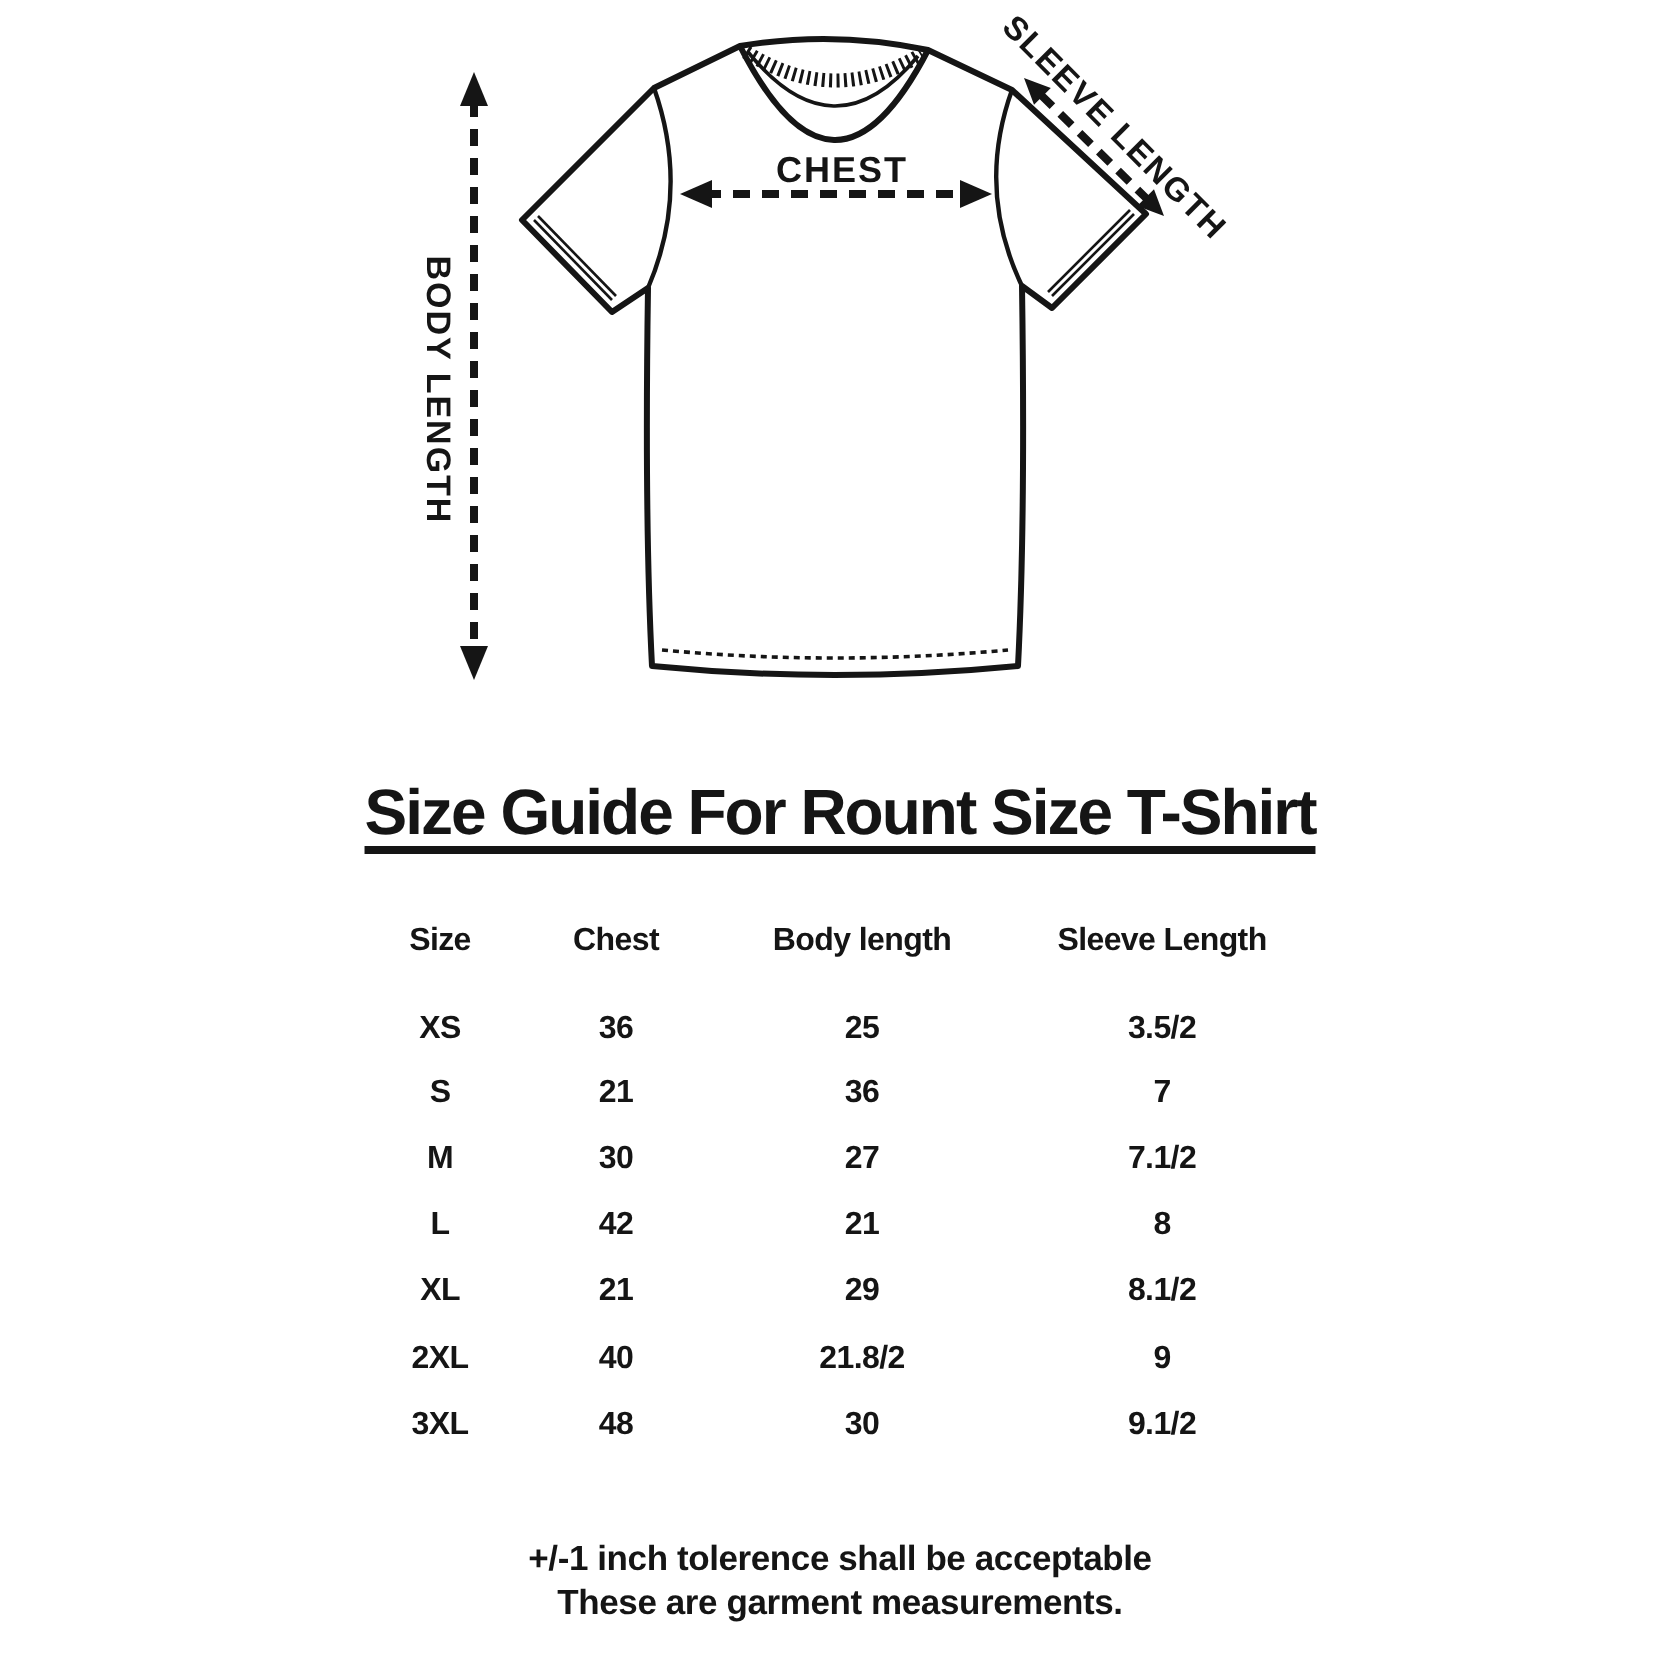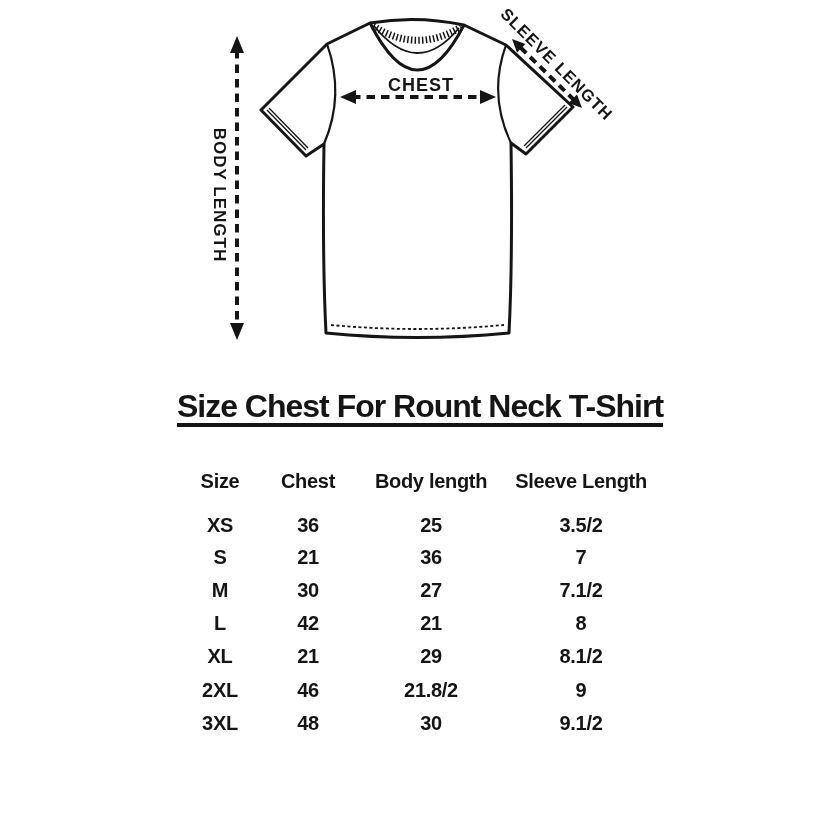--- a/index.html
+++ b/index.html
@@ -34,24 +34,24 @@
     line-height: 1.15;
     text-decoration: underline;
     text-decoration-thickness: 3.5px;
     text-underline-offset: 6px;
     color: #151515;
   }
   .size-table { position: absolute; top: 0; left: 0; width: 840px; height: 0; }
   .trow { position: absolute; left: 0; width: 840px; height: 0; }
   .cell {
     position: absolute;
-    top: 10px;
+    top: 0;
     transform: translate(-50%, -50%);
     white-space: nowrap;
-    font-size: 20px;
+    font-size: 16px;
     font-weight: bold;
     letter-spacing: -0.3px;
     color: #151515;
   }
   .c1 { left: 220px; }
   .c2 { left: 308px; }
   .c3 { left: 431px; }
   .c4 { left: 581px; }
   .footer-notes {
     position: absolute;
@@ -118,21 +118,21 @@
     <text class="svg-label" x="421" y="91" text-anchor="middle" font-size="18" letter-spacing="1">CHEST</text>
 
     <g stroke="#151515" fill="#151515">
       <line x1="520.5" y1="47.5" x2="573.5" y2="99.5" stroke-width="4" stroke-dasharray="8 5.5" fill="none"></line>
       <polygon points="512,39 517,52.4 525.4,44" stroke="none"></polygon>
       <polygon points="582,108 568.6,103 577,94.6" stroke="none"></polygon>
     </g>
     <text class="svg-label" x="557" y="64" transform="rotate(45 557 64)" text-anchor="middle" dominant-baseline="central" font-size="16.5" letter-spacing="1">SLEEVE LENGTH</text>
   </svg>
 
-  <h1 class="page-title">Size Chest For Rount Neck T-Shirt</h1>
+  <h1 class="page-title">Size Guide For Rount Size T-Shirt</h1>
 
   <div class="size-table">
     <div class="trow" style="top:471px;">
       <span class="cell c1">Size</span>
       <span class="cell c2">Chest</span>
       <span class="cell c3">Body length</span>
       <span class="cell c4">Sleeve Length</span>
     </div>
     <div class="trow" style="top:515px;">
       <span class="cell c1">XS</span>
@@ -159,26 +159,30 @@
       <span class="cell c4">8</span>
     </div>
     <div class="trow" style="top:646px;">
       <span class="cell c1">XL</span>
       <span class="cell c2">21</span>
       <span class="cell c3">29</span>
       <span class="cell c4">8.1/2</span>
     </div>
     <div class="trow" style="top:680px;">
       <span class="cell c1">2XL</span>
-      <span class="cell c2">46</span>
+      <span class="cell c2">40</span>
       <span class="cell c3">21.8/2</span>
       <span class="cell c4">9</span>
     </div>
     <div class="trow" style="top:713px;">
       <span class="cell c1">3XL</span>
       <span class="cell c2">48</span>
       <span class="cell c3">30</span>
       <span class="cell c4">9.1/2</span>
     </div>
   </div>
 
+  <div class="footer-notes">
+    <p>+/-1 inch tolerence shall be acceptable</p>
+    <p>These are garment measurements.</p>
+  </div>
 
 </div>
 
 </body></html>

